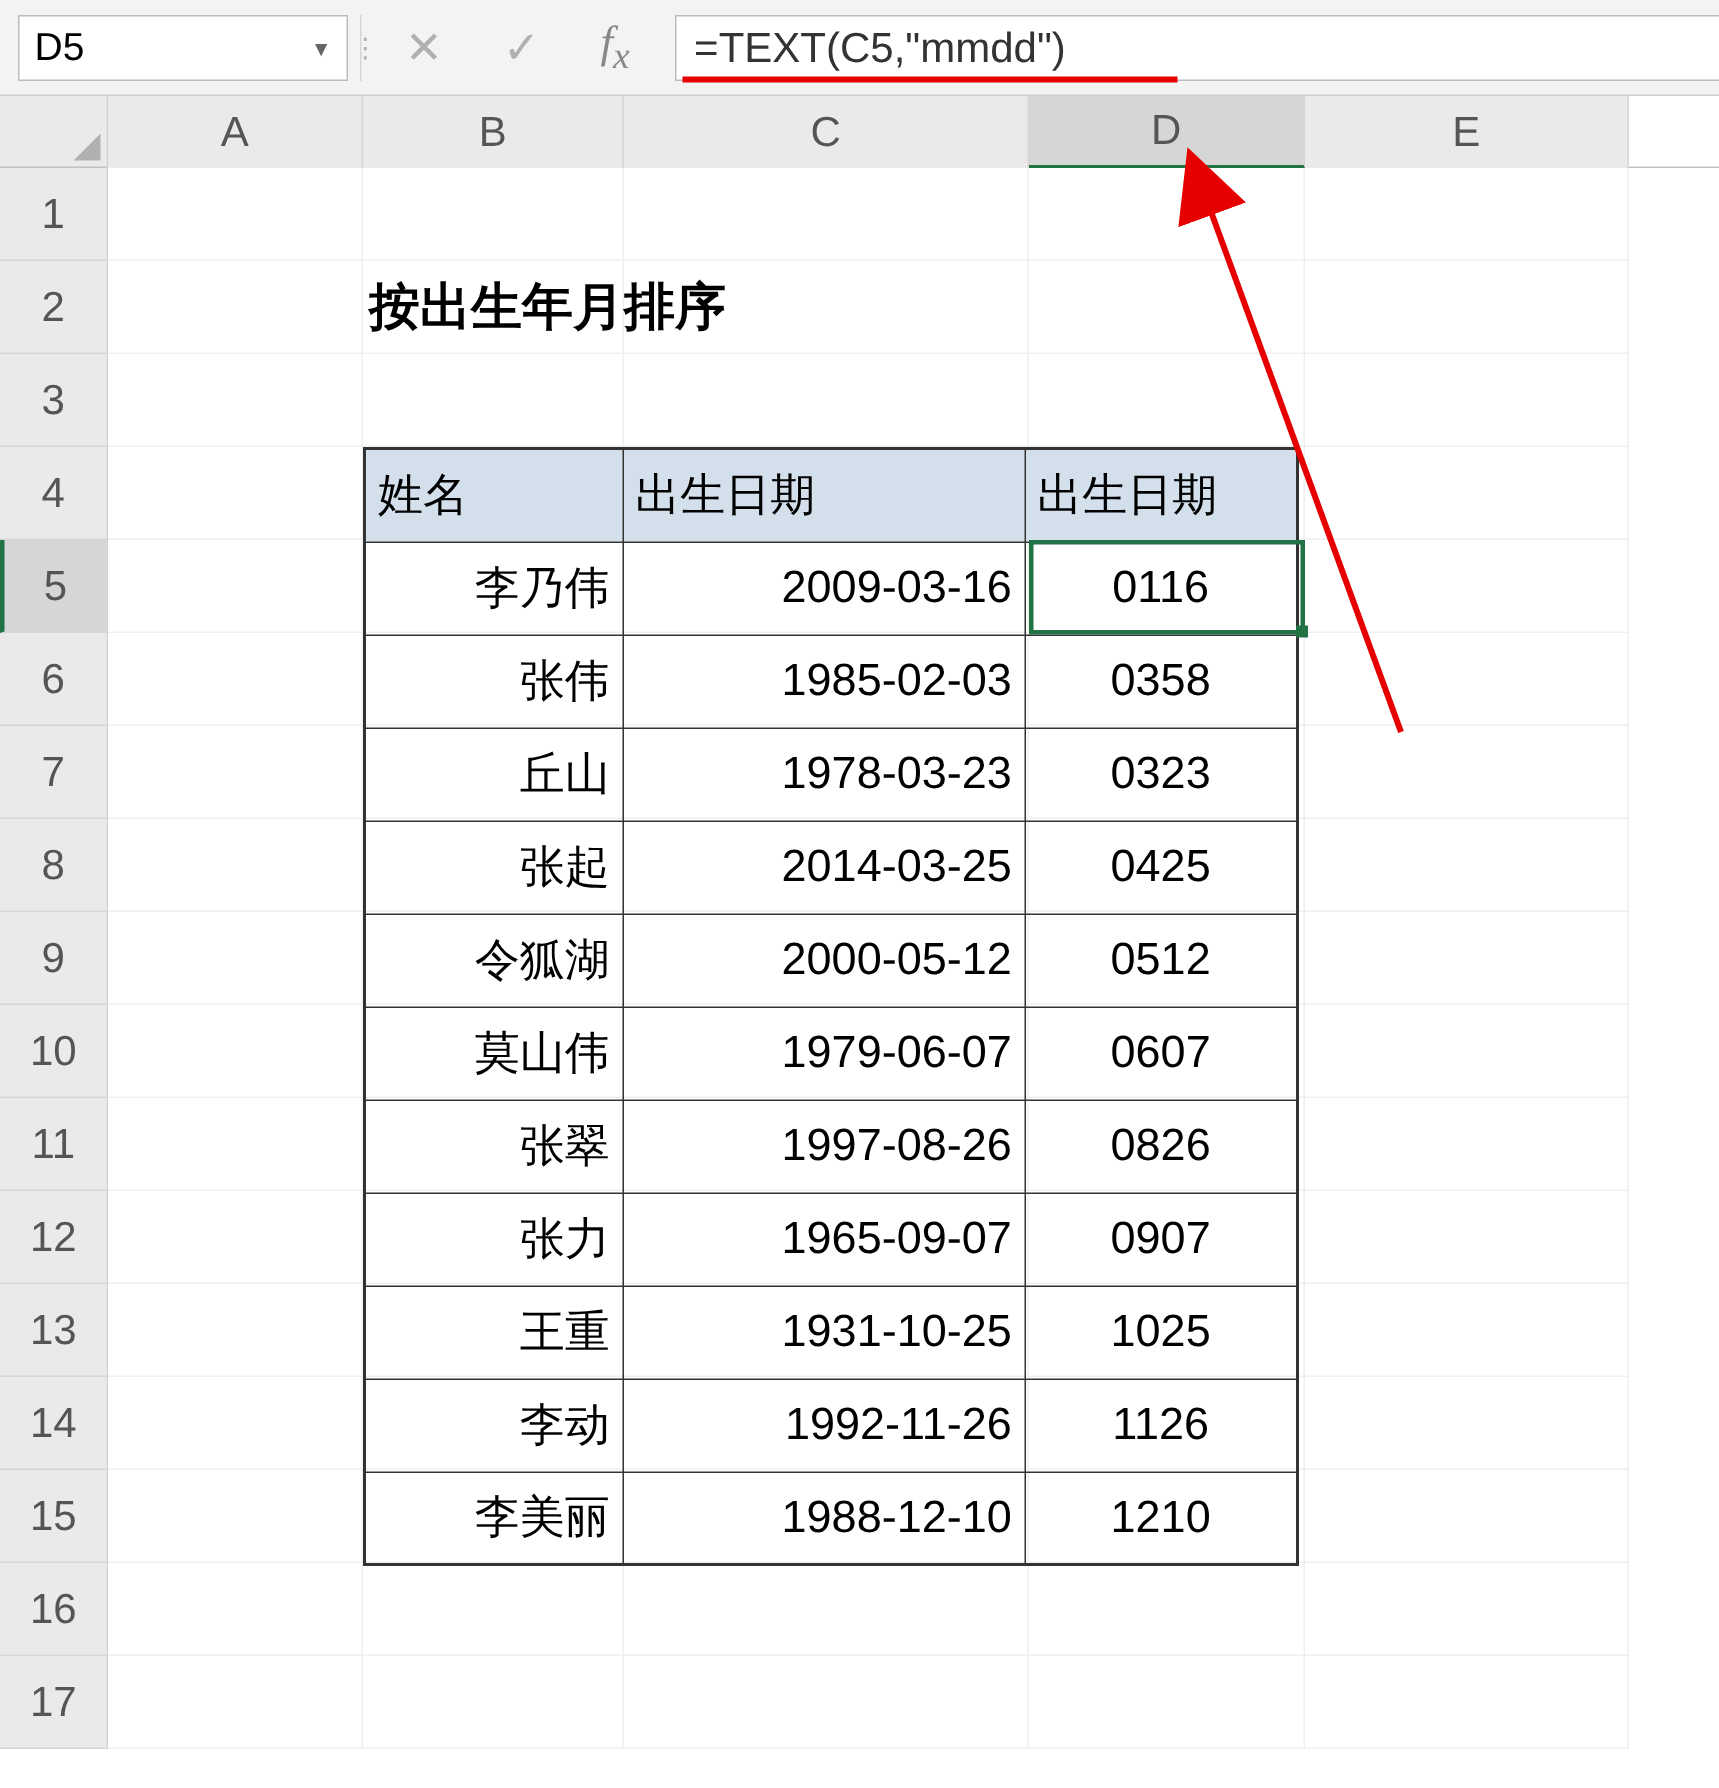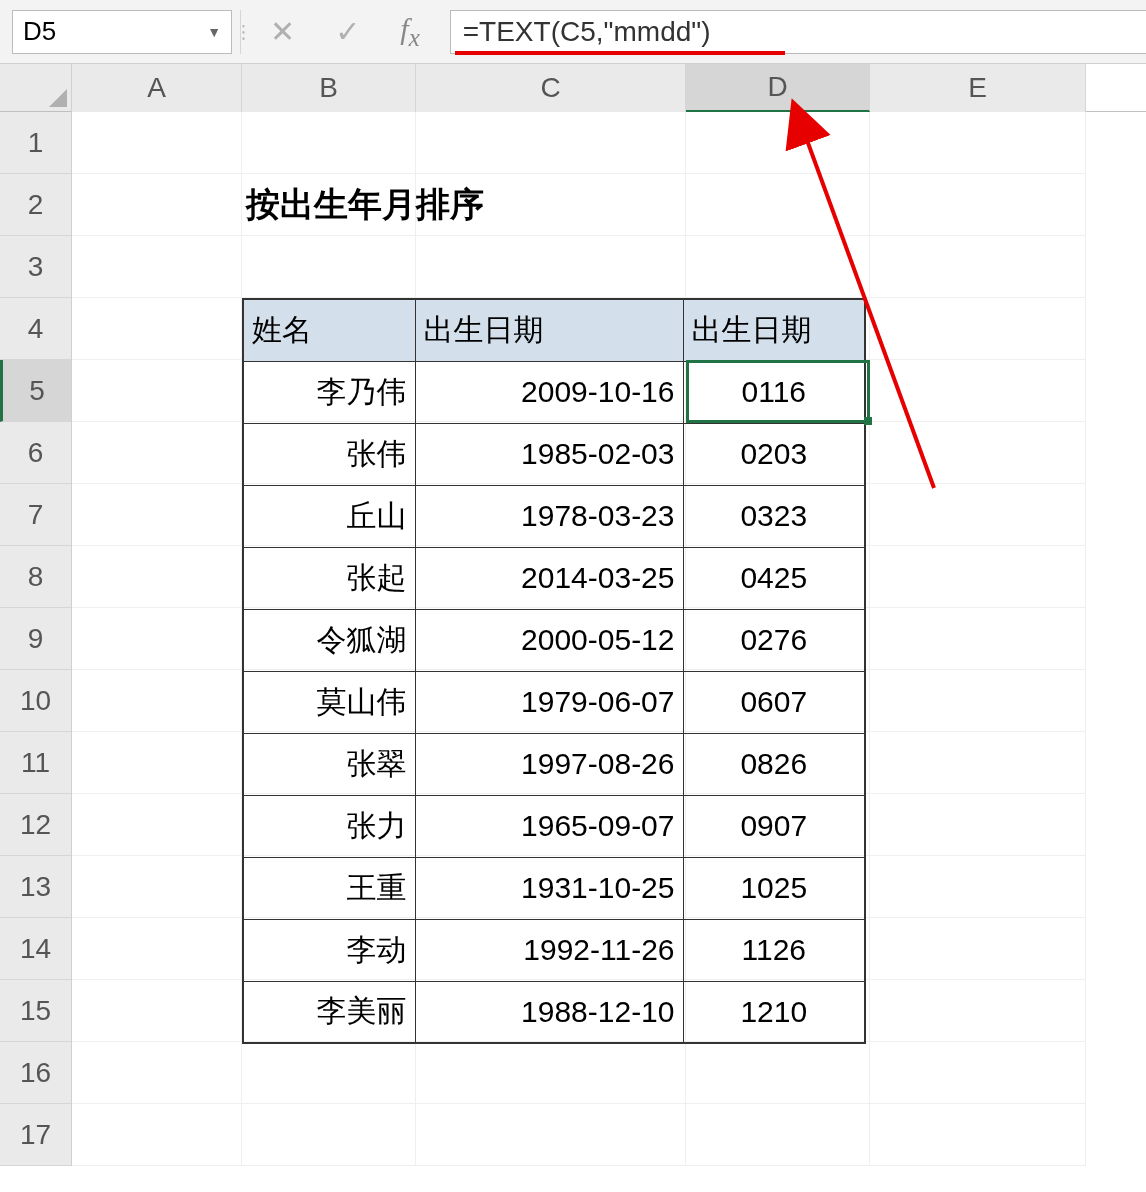--- a/index.html
+++ b/index.html
@@ -390,42 +390,42 @@
         <thead>
           <tr>
             <th class="th-name">姓名</th>
             <th class="th-dob">出生日期</th>
             <th class="th-mmdd">出生日期</th>
           </tr>
         </thead>
         <tbody id="tbody">
             <tr>
               <td class="td-name">李乃伟</td>
-              <td class="td-dob">2009-10-16</td>
+              <td class="td-dob">2009-03-16</td>
               <td class="td-mmdd">0116</td>
             </tr>
             <tr>
               <td class="td-name">张伟</td>
               <td class="td-dob">1985-02-03</td>
-              <td class="td-mmdd">0203</td>
+              <td class="td-mmdd">0358</td>
             </tr>
             <tr>
               <td class="td-name">丘山</td>
               <td class="td-dob">1978-03-23</td>
               <td class="td-mmdd">0323</td>
             </tr>
             <tr>
               <td class="td-name">张起</td>
               <td class="td-dob">2014-03-25</td>
               <td class="td-mmdd">0425</td>
             </tr>
             <tr>
               <td class="td-name">令狐湖</td>
               <td class="td-dob">2000-05-12</td>
-              <td class="td-mmdd">0276</td>
+              <td class="td-mmdd">0512</td>
             </tr>
             <tr>
               <td class="td-name">莫山伟</td>
               <td class="td-dob">1979-06-07</td>
               <td class="td-mmdd">0607</td>
             </tr>
             <tr>
               <td class="td-name">张翠</td>
               <td class="td-dob">1997-08-26</td>
               <td class="td-mmdd">0826</td>

